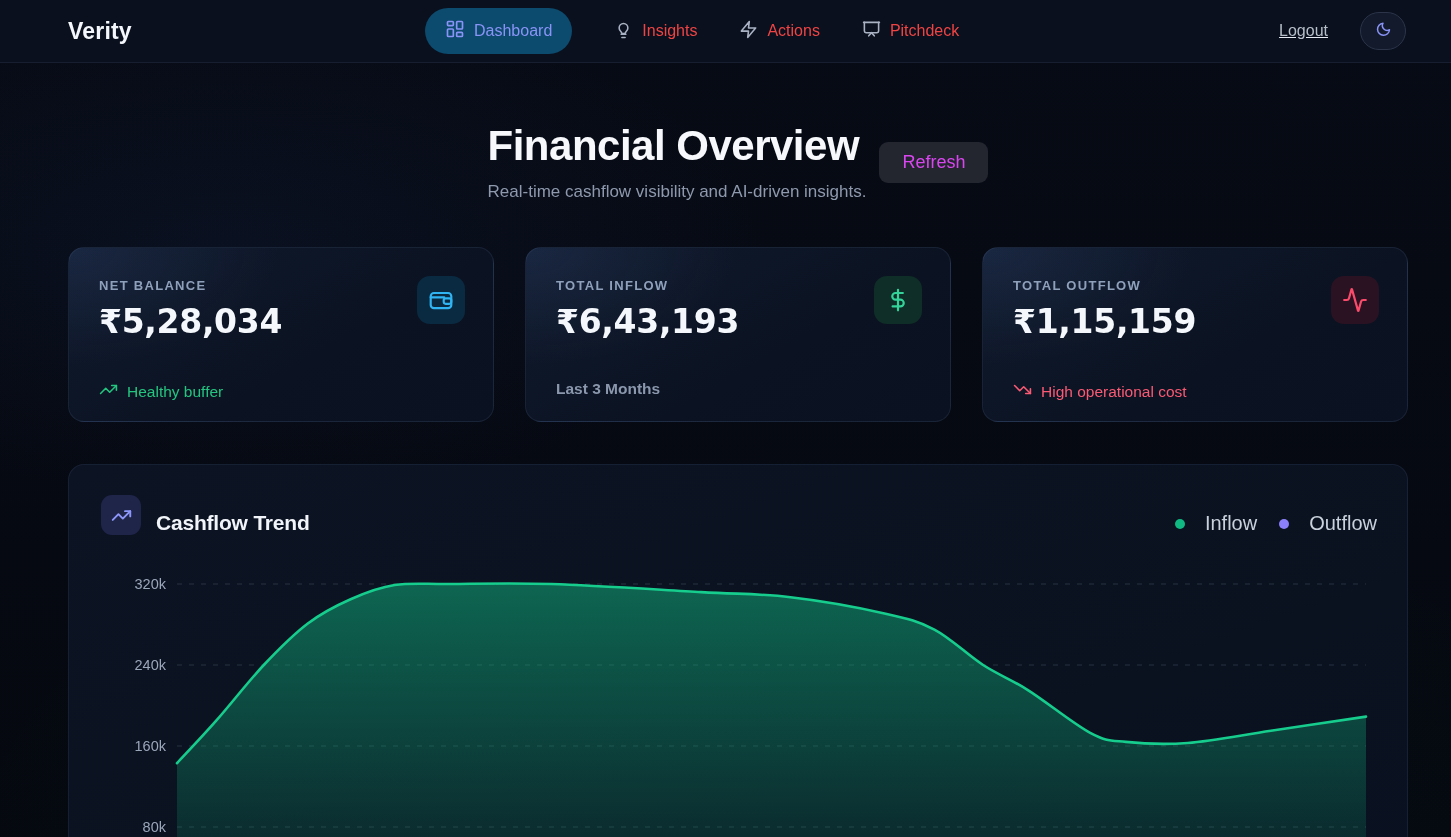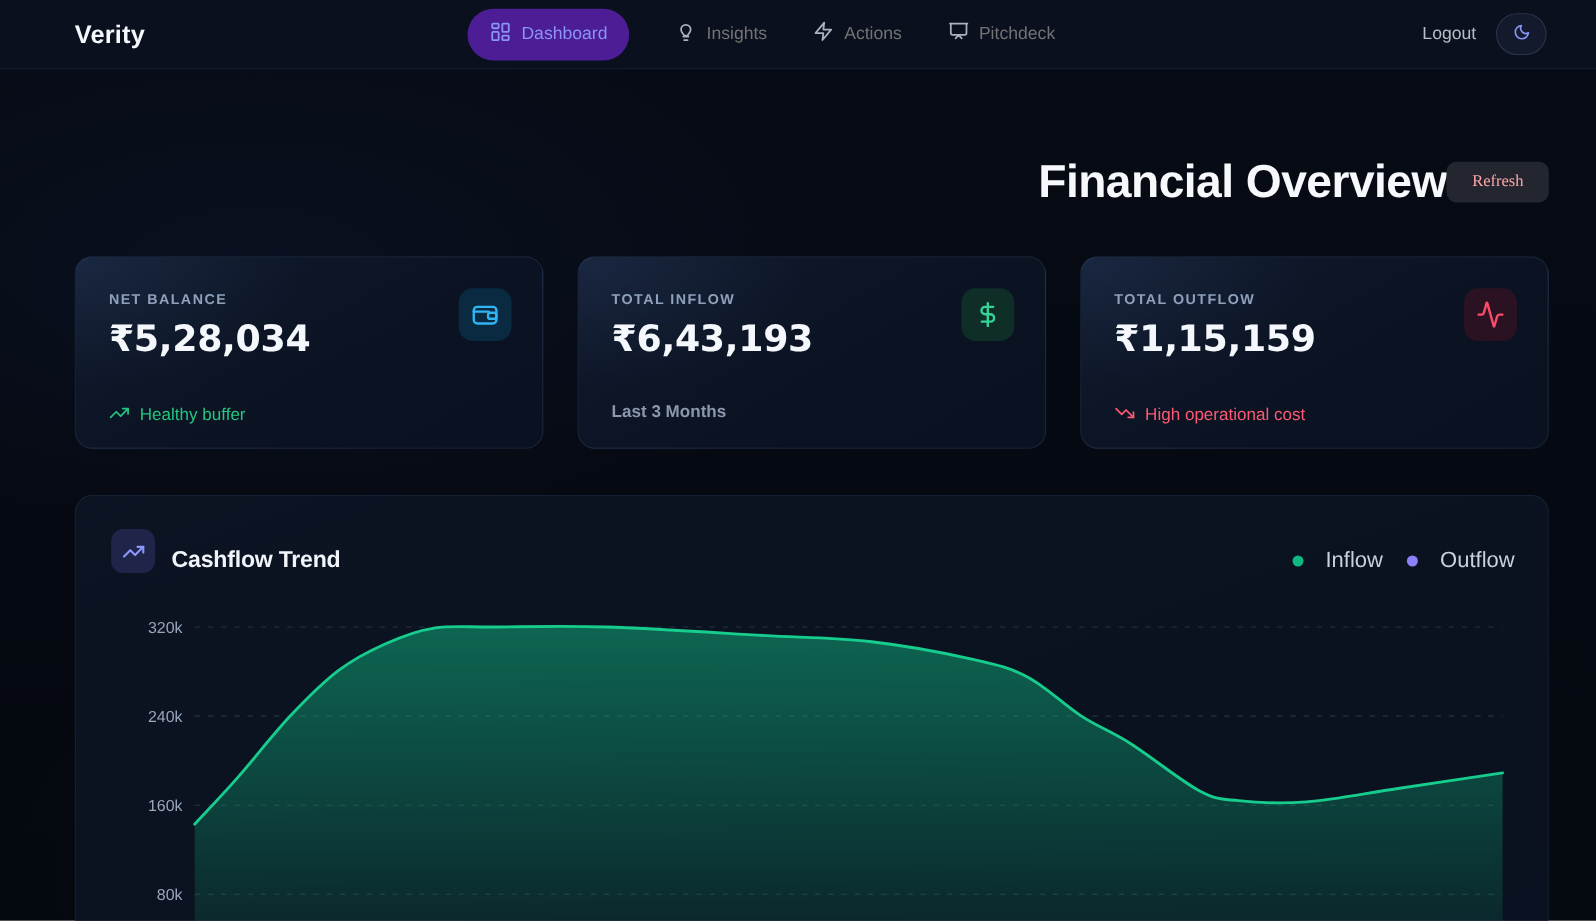--- a/index.html
+++ b/index.html
@@ -15,41 +15,41 @@
 
   
   .topbar{
     position:relative; height:63px;
     background:#0a101d;
     border-bottom:1px solid #161e30;
     display:flex; align-items:center;
   }
   .brand{ margin-left:68px; font-size:23px; font-weight:700; letter-spacing:.2px; color:#f4f7fb; }
   .nav-center{ position:absolute; left:425px; top:0; height:100%; display:flex; align-items:center; gap:42px; }
-  .nav-item{ display:flex; align-items:center; gap:9px; font-size:16px; color:#737373; cursor:pointer; }
+  .nav-item{ display:flex; align-items:center; gap:9px; font-size:16px; color:#ef4444; cursor:pointer; }
   .nav-item svg{ stroke:#a9b2c3; }
-  .nav-item.active{ background:#4c1d95; border-radius:999px; padding:11px 20px; color:#8a94f7; }
+  .nav-item.active{ background:#0c4a6e; border-radius:999px; padding:11px 20px; color:#8a94f7; }
   .nav-item.active svg{ stroke:#8a94f7; }
-  .nav-right{ position:absolute; right:45px; top:0; height:100%; display:flex; align-items:center; gap:18px; }
+  .nav-right{ position:absolute; right:45px; top:0; height:100%; display:flex; align-items:center; gap:32px;text-decoration:underline; }
   .logout{ font-size:16px; color:#b6bec9; cursor:pointer; }
   .theme-btn{
     width:46px; height:38px; border-radius:999px;
     background:#121a2c; border:1px solid #2b3449;
     display:flex; align-items:center; justify-content:center; cursor:pointer;
   }
   .theme-btn svg{ stroke:#8a94f7; }
 
   
   .main{ margin-left:68px; width:1340px; }
-  .page-head{ display:flex; justify-content:flex-end; align-items:center; margin-top:79px; }
+  .page-head{ display:flex; justify-content:center; align-items:center; margin-top:60px;gap:13px; }
   .page-title{ font-size:42px; font-weight:800; letter-spacing:-.5px; color:#f6f8fb; line-height:1.1; }
   .page-sub{ font-size:17px; color:#8e99ad; margin-top:13px; }
   .refresh-btn{
     background:#23262f; border:none; border-radius:9px;
-    color:#fca5a5; font-size:15px; font-family:Liberation Serif, serif;
+    color:#d946ef; font-size:18px; font-family:Liberation Sans, sans-serif;
     padding:10px 23px; cursor:pointer;
   }
 
   
   .stats-row{ display:flex; gap:31px; margin-top:45px; }
   .stat-card{
     position:relative; flex:1; height:175px; border-radius:16px; padding:30px 30px 0 30px;
     background:
       radial-gradient(340px 190px at 0% 0%, rgba(93,130,200,.13), transparent 62%),
       linear-gradient(150deg,#101a2d 0%,#0b1322 60%,#0a1120 100%);
@@ -146,20 +146,21 @@
       </span>
     </button>
   </div>
 </header>
 
 <main class="main">
 
   <div class="page-head">
     <div>
       <h1 class="page-title">Financial Overview</h1>
+      <p class="page-sub">Real-time cashflow visibility and AI-driven insights.</p>
     </div>
     <button class="refresh-btn">Refresh</button>
   </div>
 
   <div class="stats-row">
 
     <div class="stat-card">
       <div class="stat-label">NET BALANCE</div>
       <div class="stat-value">₹5,28,034</div>
       <div class="stat-note note-green">

